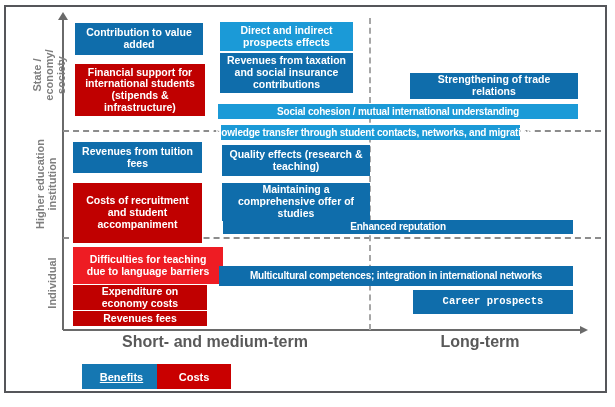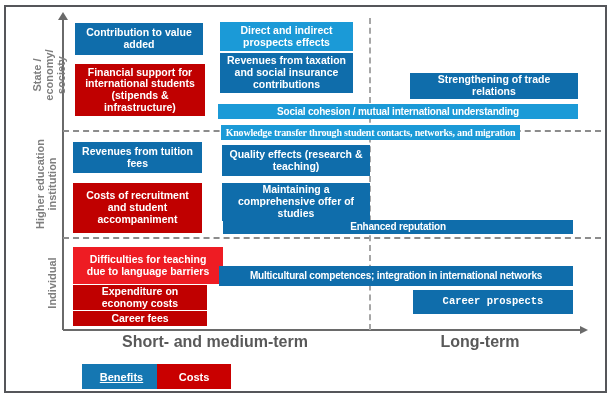--- a/index.html
+++ b/index.html
@@ -93,46 +93,46 @@
       </div>
       <div class="box benefit-dark" style="left: 220px; top: 53px; width: 133px; height: 40px;">
         <span>Revenues from taxation and social insurance contributions</span>
       </div>
       <div class="box benefit-dark" style="left: 410px; top: 73px; width: 168px; height: 26px;">
         <span>Strengthening of trade relations</span>
       </div>
       <div class="box benefit-light bar" style="left: 218px; top: 104px; width: 360px; height: 15px;">
         <span>Social cohesion / mutual international understanding</span>
       </div>
-      <div class="box benefit-light bar" style="left: 221px; top: 125px; width: 299px; height: 15px; font-family: Liberation Serif, serif;">
+      <div class="box benefit-light bar" style="left: 221px; top: 125px; width: 299px; height: 15px;">
         <span>Knowledge transfer through student contacts, networks, and migration</span>
       </div>
       <div class="box benefit-dark" style="left: 73px; top: 142px; width: 129px; height: 31px;">
         <span>Revenues from tuition fees</span>
       </div>
       <div class="box benefit-dark" style="left: 222px; top: 145px; width: 148px; height: 31px;">
         <span>Quality effects (research &amp; teaching)</span>
       </div>
-      <div class="box cost-dark" style="left: 73px; top: 183px; width: 129px; height: 50px;">
+      <div class="box cost-dark" style="left: 73px; top: 183px; width: 129px; height: 60px;">
         <span>Costs of recruitment and student accompaniment</span>
       </div>
       <div class="box benefit-dark" style="left: 222px; top: 183px; width: 148px; height: 38px;">
         <span>Maintaining a comprehensive offer of studies</span>
       </div>
       <div class="box benefit-dark bar" style="left: 223px; top: 220px; width: 350px; height: 14px;">
         <span>Enhanced reputation</span>
       </div>
       <div class="box cost-bright" style="left: 73px; top: 247px; width: 150px; height: 37px; justify-content: center;">
         <span>Difficulties for teaching due to language barriers</span>
       </div>
       <div class="box cost-dark" style="left: 73px; top: 285px; width: 134px; height: 25px;">
         <span>Expenditure on economy costs</span>
       </div>
       <div class="box cost-dark" style="left: 73px; top: 311px; width: 134px; height: 15px;">
-        <span>Career fees</span>
+        <span>Revenues fees</span>
       </div>
       <div class="box benefit-dark bar" style="left: 219px; top: 266px; width: 354px; height: 20px;">
         <span>Multicultural competences; integration in international networks</span>
       </div>
       <div class="box benefit-dark" style="left: 413px; top: 290px; width: 160px; height: 24px; font-family: Liberation Mono, monospace;">
         <span>Career prospects</span>
       </div>
     </div>
 
   <div class="x-label left">Short- and medium-term</div>

